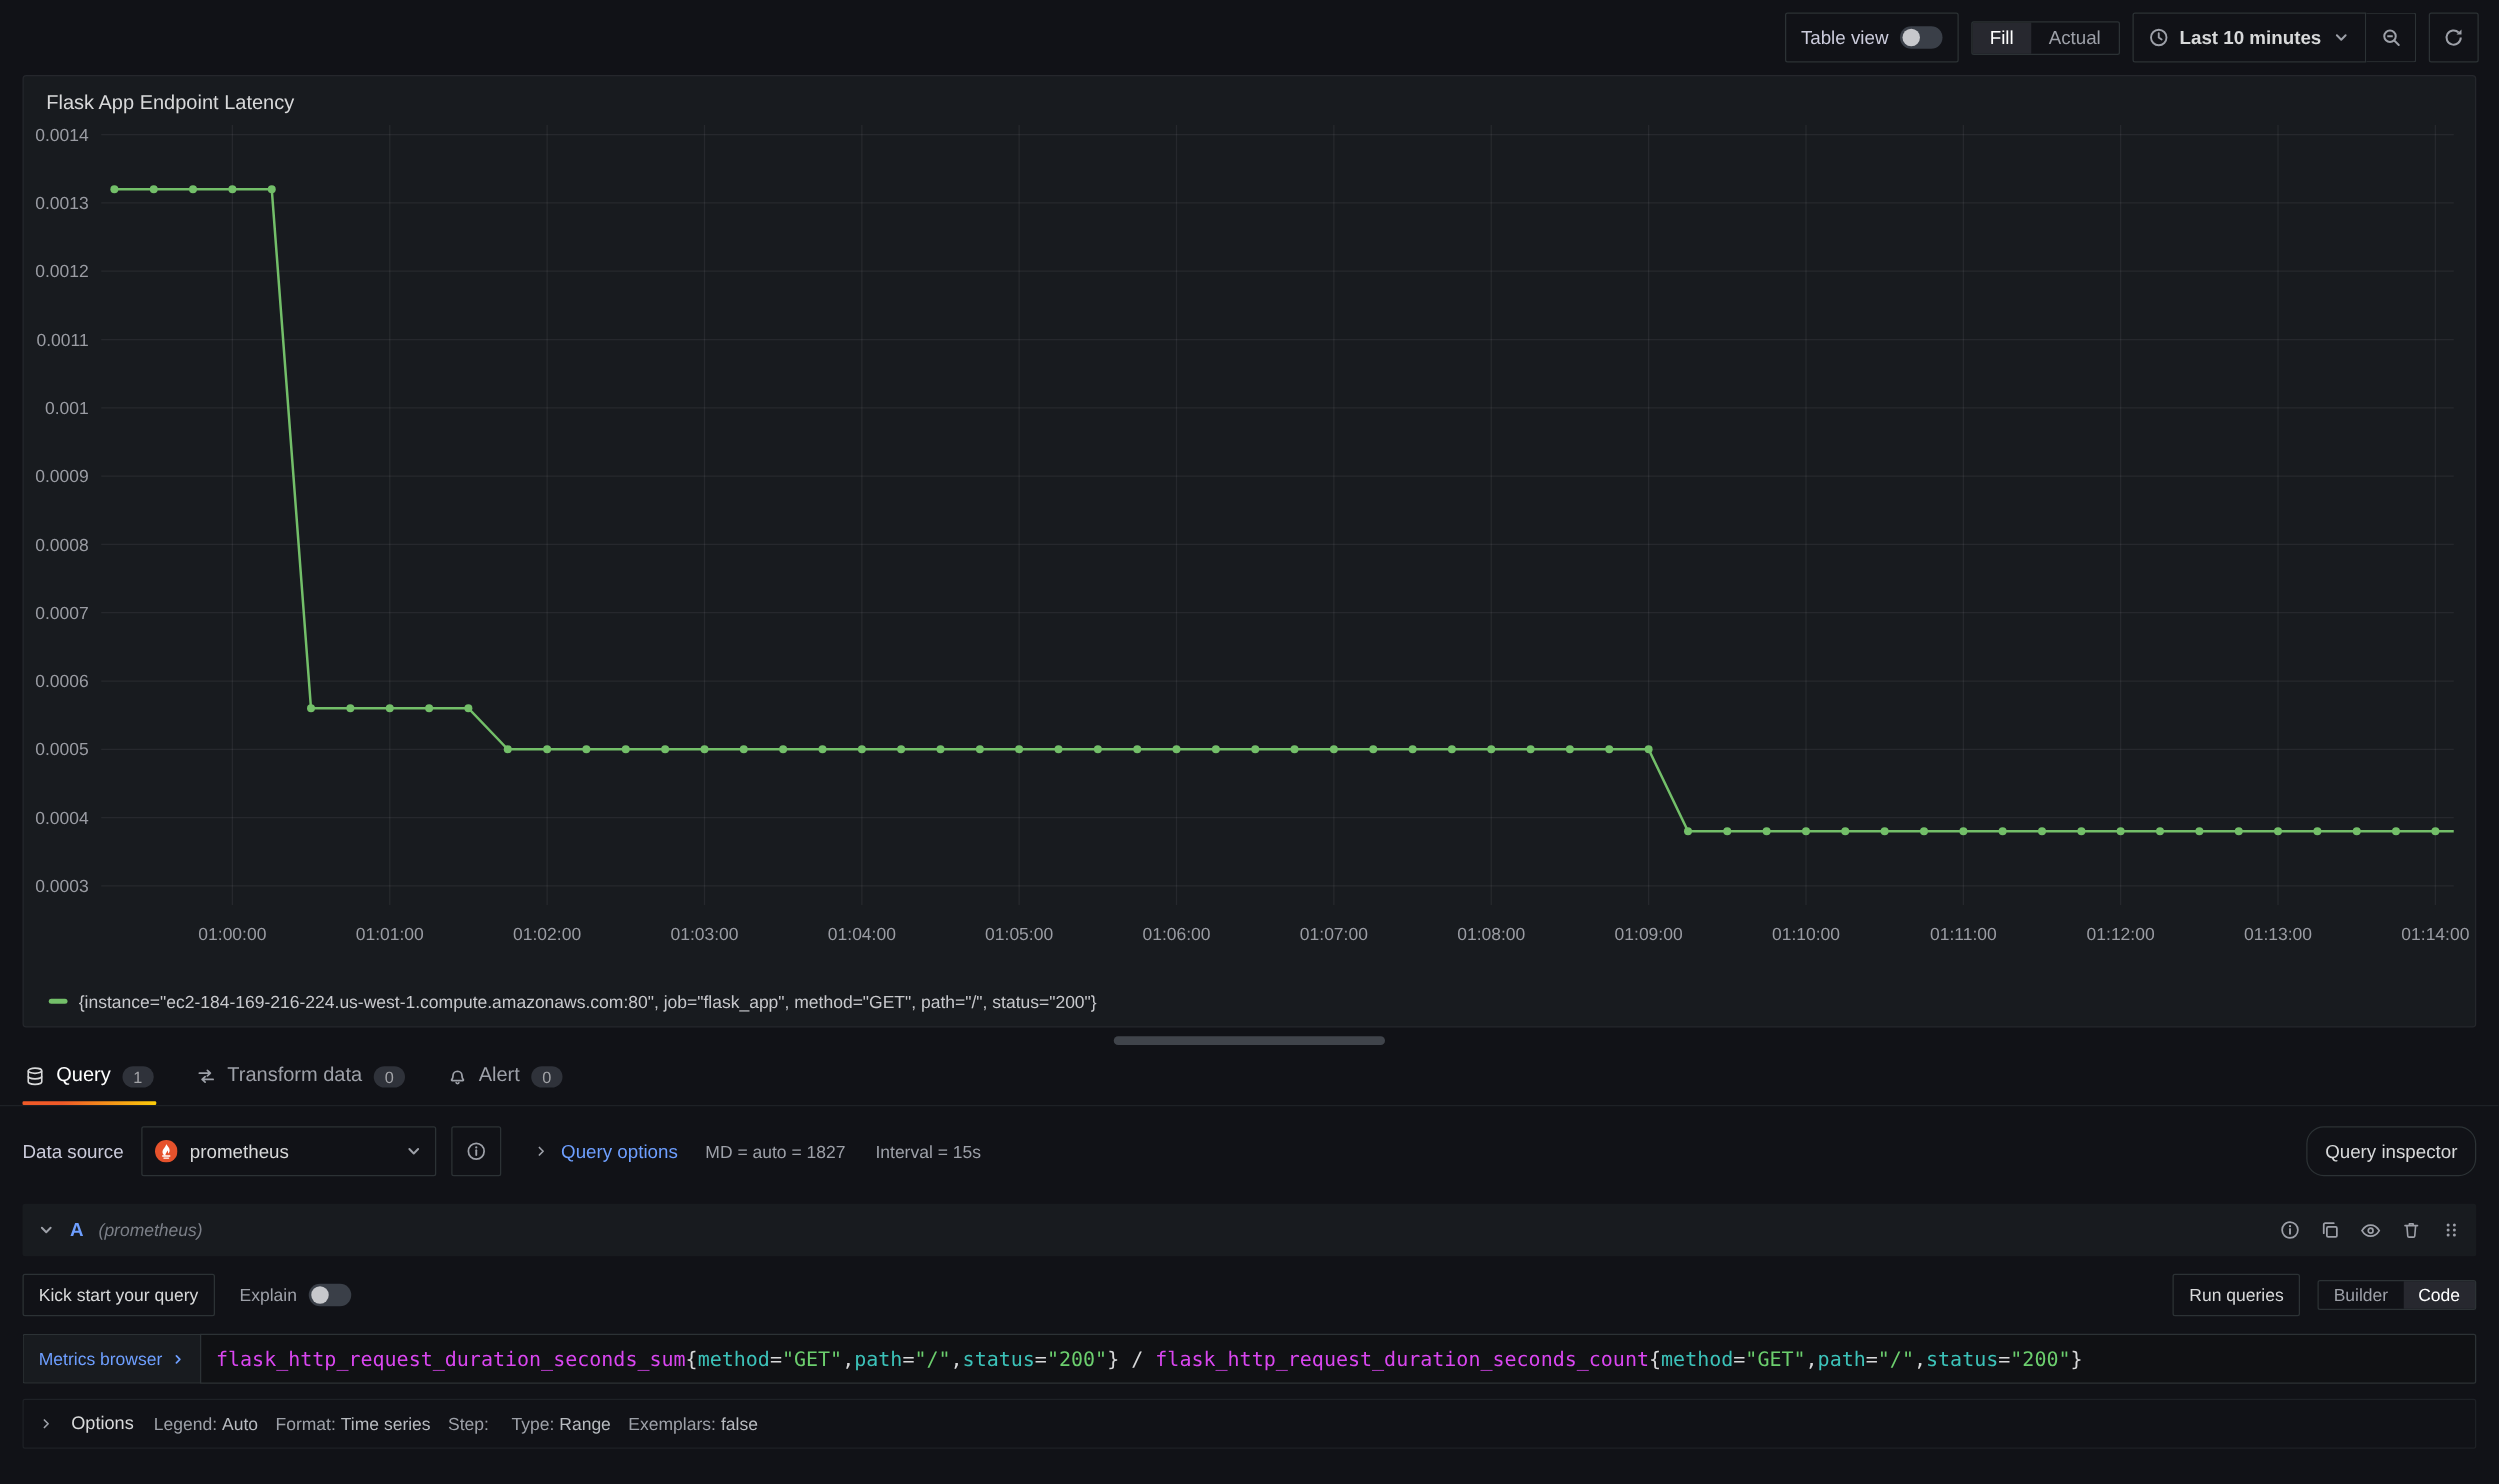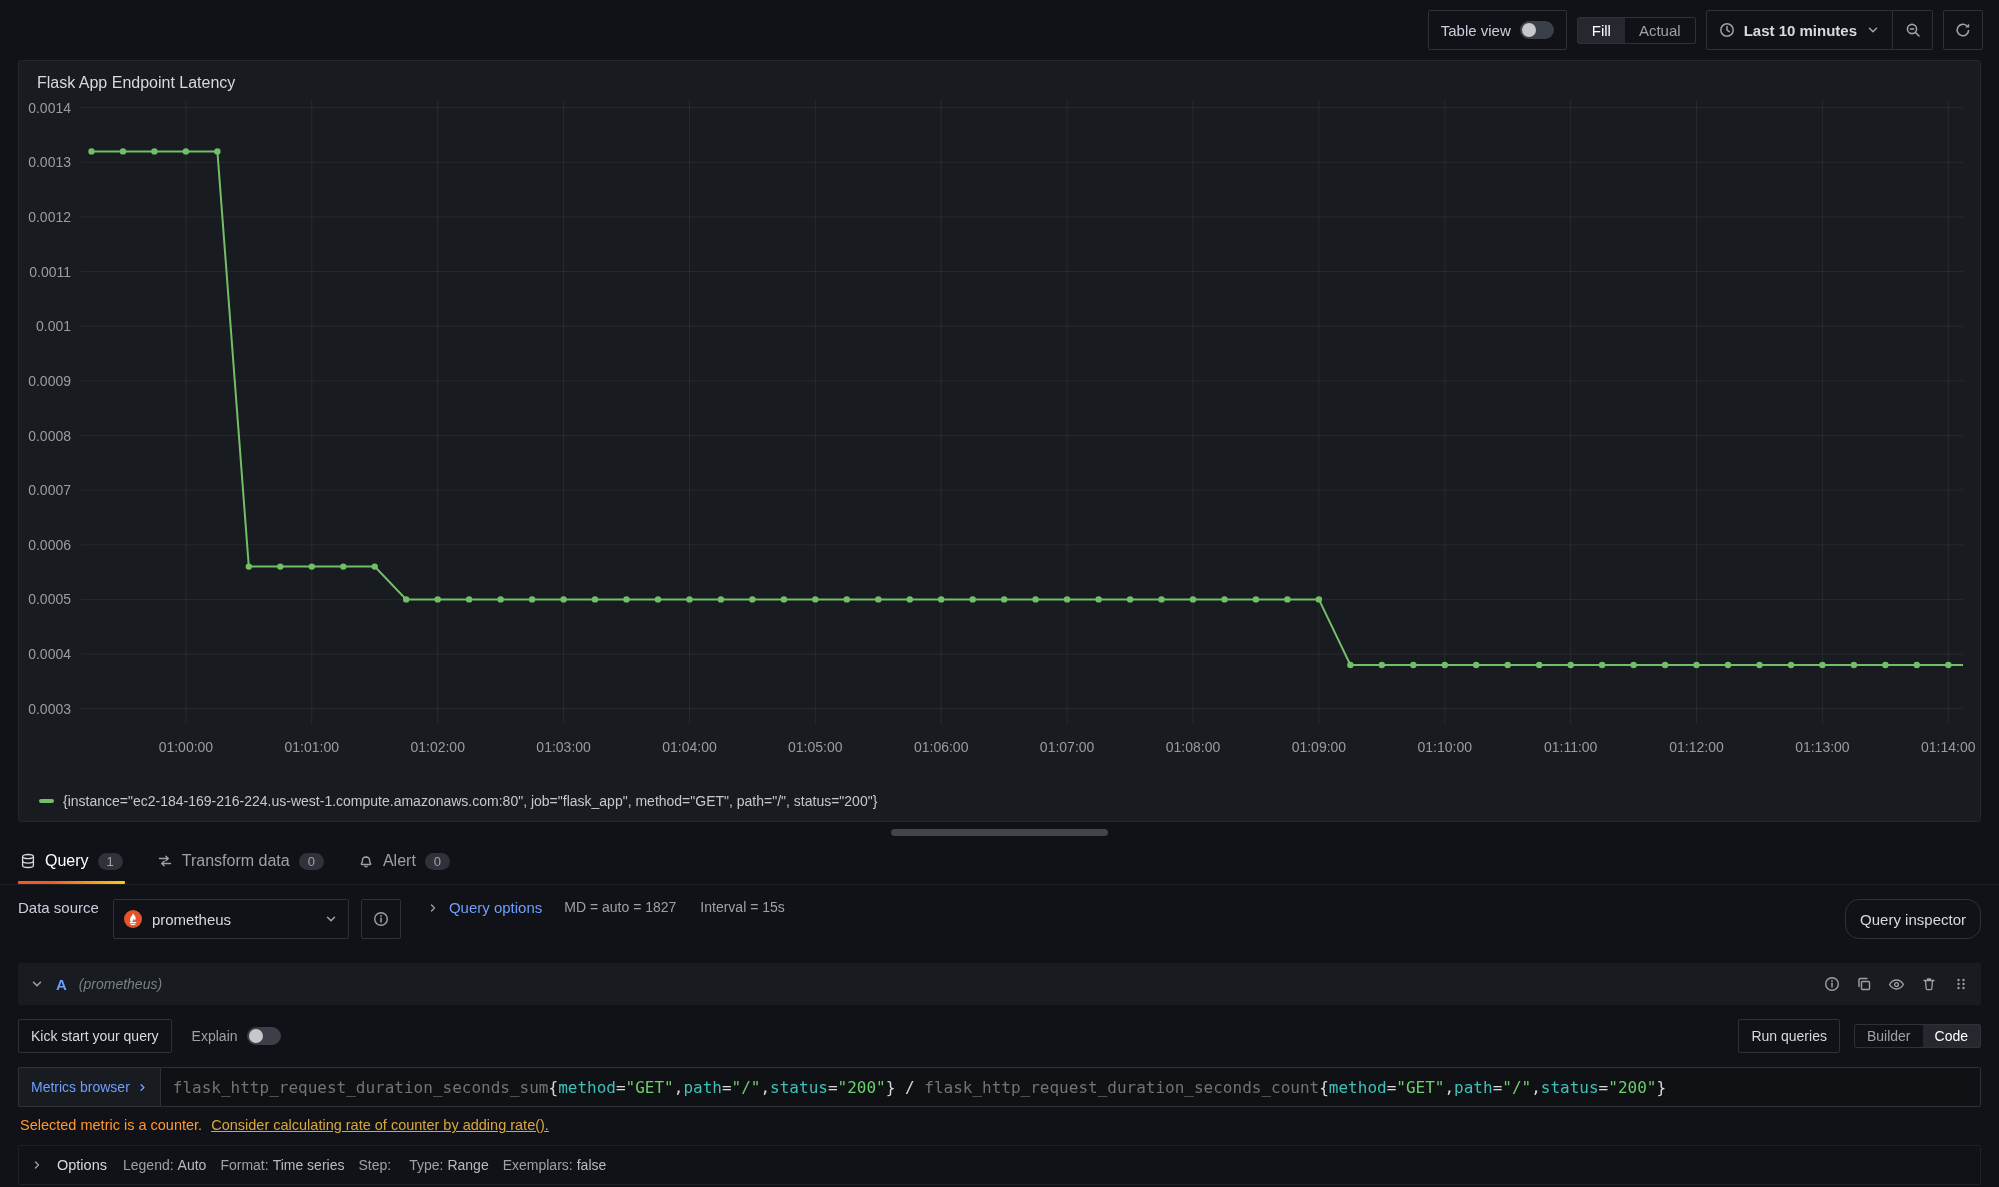--- a/index.html
+++ b/index.html
@@ -86,21 +86,21 @@
   .tab.active .icon { color:#d8d9da; }
   .tab.active::after {
     content:""; position:absolute; left:0; right:0; bottom:0; height:3px;
     background-image:linear-gradient(90deg,#f05a28 30%,#fbca0a 99%); border-radius:1px;
   }
   .tab-badge {
     background:#2f323a; color:#a3a4a8; border-radius:10px; padding:1px 9px; font-size:13px;
   }
 
   
-  .ds-row { display:flex; align-items:flex-start; gap:12px; margin:14px 18px 0; height:44px; }
+  .ds-row { display:flex; align-items:center; gap:12px; margin:14px 18px 0; height:44px; }
   .ds-label { color:#ccccdc; font-size:15px; margin-right:2px; }
   .ds-picker {
     display:flex; align-items:center; gap:10px; width:236px; height:40px; padding:0 10px;
     background:#111217; border:1px solid #2c3235; border-radius:2px; cursor:pointer;
   }
   .ds-picker .name { flex:1; color:#d8d9da; font-size:15px; }
   .q-opts { display:flex; align-items:center; gap:10px; margin-left:14px; cursor:pointer; }
   .link-blue { color:#6e9fff; font-size:15px; font-weight:500; }
   .muted { color:#9da0a8; font-size:14px; }
   .spacer { flex:1; }
@@ -136,21 +136,21 @@
     background:#181b1f; border:1px solid #2c3235; border-right:none;
     border-radius:2px 0 0 2px; cursor:pointer; flex:0 0 auto;
   }
   .metrics-browser .lbl { color:#6e9fff; font-size:14px; font-weight:500; }
   .query-code {
     flex:1; height:40px; display:flex; align-items:center; padding:0 12px;
     background:#101114; border:1px solid #2c3235; border-radius:0 2px 2px 0;
     font-family:"DejaVu Sans Mono","Liberation Mono",monospace; font-size:16px;
     white-space:pre; overflow:hidden; color:#d8d9da;
   }
-  .tok-metric { color:#737373; }
+  .tok-metric { color:#d946ef; }
   .tok-punct { color:#d8d9da; }
   .tok-operator { color:#d8d9da; }
   .tok-label { color:#3cc2b9; }
   .tok-string { color:#6ccf6e; }
 
   .warning-row { margin-top:10px; font-size:14.5px; padding-left:2px; }
   .warn-text { color:#ff9830; }
   .warn-link { color:#d9a73c; text-decoration:underline; cursor:pointer; margin-left:5px; }
 
   .options-row {
@@ -458,24 +458,20 @@
   <div class="editor-row">
     <div class="metrics-browser">
       <span class="lbl">Metrics browser</span>
       <svg class="icon" width="11" height="11" viewBox="0 0 16 16" style="color:#6e9fff">
           <path d="M6 4l4 4-4 4" fill="none" stroke="currentColor" stroke-width="2" stroke-linecap="round" stroke-linejoin="round"></path>
         </svg>
     </div>
     <div class="query-code"><span class="tok-metric">flask_http_request_duration_seconds_sum</span><span class="tok-punct">{</span><span class="tok-label">method</span><span class="tok-punct">=</span><span class="tok-string">"GET"</span><span class="tok-punct">,</span><span class="tok-label">path</span><span class="tok-punct">=</span><span class="tok-string">"/"</span><span class="tok-punct">,</span><span class="tok-label">status</span><span class="tok-punct">=</span><span class="tok-string">"200"</span><span class="tok-punct">}</span><span class="tok-operator"> / </span><span class="tok-metric">flask_http_request_duration_seconds_count</span><span class="tok-punct">{</span><span class="tok-label">method</span><span class="tok-punct">=</span><span class="tok-string">"GET"</span><span class="tok-punct">,</span><span class="tok-label">path</span><span class="tok-punct">=</span><span class="tok-string">"/"</span><span class="tok-punct">,</span><span class="tok-label">status</span><span class="tok-punct">=</span><span class="tok-string">"200"</span><span class="tok-punct">}</span></div>
   </div>
 
-  <div class="warning-row">
-    <span class="warn-text">Selected metric is a counter.</span>
-    <span class="warn-link">Consider calculating rate of counter by adding rate().</span>
-  </div>
 
   <div class="options-row">
     <svg class="icon" width="12" height="12" viewBox="0 0 16 16">
         <path d="M6 4l4 4-4 4" fill="none" stroke="currentColor" stroke-width="1.8" stroke-linecap="round" stroke-linejoin="round"></path>
       </svg>
     <span class="options-title">Options</span>
     <span class="opt-pair"><span>Legend:</span><span class="val">Auto</span></span>
     <span class="opt-pair"><span>Format:</span><span class="val">Time series</span></span>
     <span class="opt-pair"><span>Step:</span><span class="val"></span></span>
     <span class="opt-pair"><span>Type:</span><span class="val">Range</span></span>

